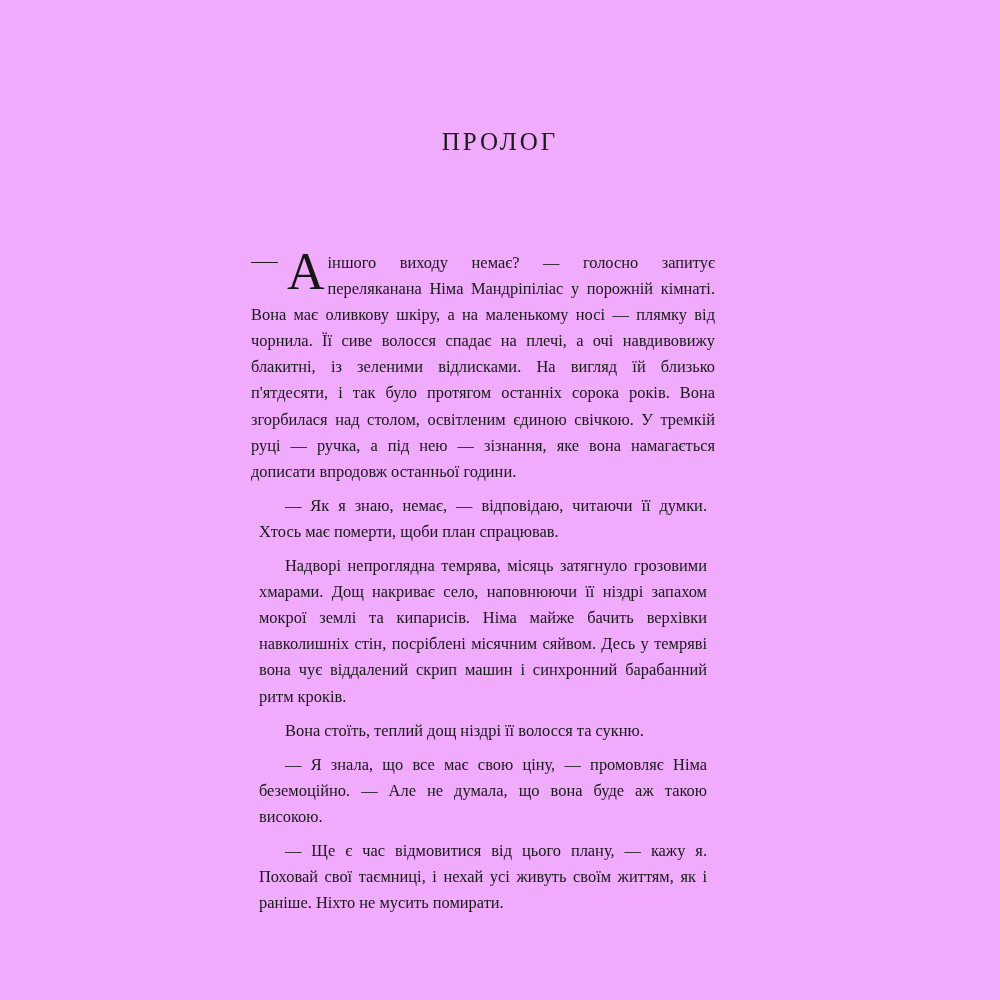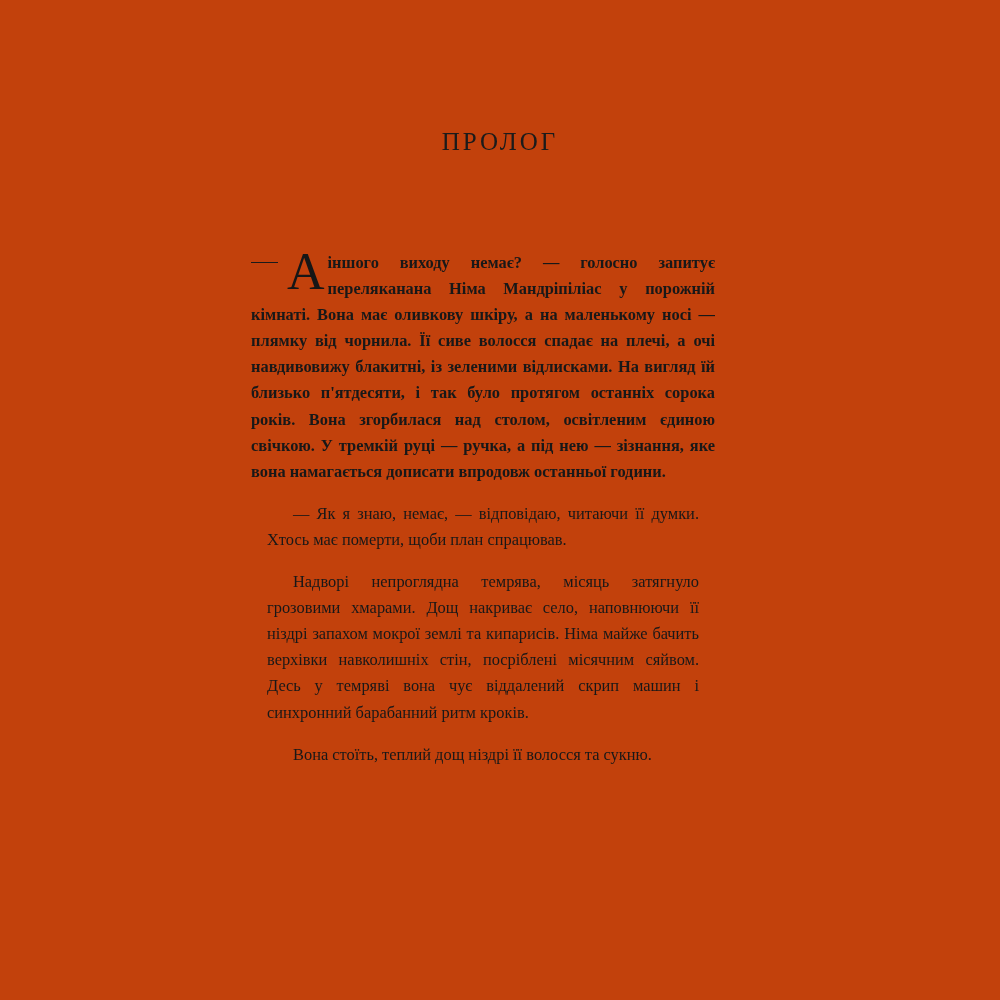--- a/index.html
+++ b/index.html
@@ -11,21 +11,21 @@
     width: 1000px;
     height: 1000px;
     overflow: hidden;
     font-family: "Liberation Serif", serif;
     color: #1a1a1a;
   }
   .page {
     position: relative;
     width: 1000px;
     height: 1000px;
-    background: #c2410c;
+    background: #f0abfc;
   }
   .chapter-title {
     position: absolute;
     top: 128px;
     left: 0;
     width: 1000px;
     text-align: center;
     font-family: "Liberation Serif", serif;
     font-size: 25px;
     letter-spacing: 3px;
@@ -36,21 +36,21 @@
     position: absolute;
     top: 250px;
     left: 251px;
     width: 464px;
     font-size: 16.4px;
     line-height: 26.1px;
     text-align: justify;
     color: #181818;
   }
   .para {
-    margin: 16px;
+    margin: 8px;
     text-indent: 26px;
   }
   .first-para {
     position: relative;
     margin: 0;
     text-indent: 0;
     min-height: 52px;
   }
   .dash-mark {
     position: absolute;
@@ -63,36 +63,37 @@
     float: left;
     font-family: "Liberation Serif", serif;
     font-size: 52px;
     line-height: 44px;
     padding: 0px 3px 0 0;
     margin-left: 36px;
     color: #161616;
   }
   .first-para .txt {
     display: block;
-    font-weight: bold;
   }
 </style>
 </head>
 <body>
 
 <div class="page">
 
   <div class="chapter-title">ПРОЛОГ</div>
 
   <div class="body-block">
 
     <p class="first-para">
       <span class="dash-mark"></span>
       <span class="dropcap">А</span>
       <span class="txt">іншого виходу немає? — голосно запитує переляканана Німа Мандріпіліас у порожній кімнаті. Вона має оливкову шкіру, а на маленькому носі — плямку від чорнила. Її сиве волосся спадає на плечі, а очі навдивовижу блакитні, із зеленими відлисками. На вигляд їй близько п'ятдесяти, і так було протягом останніх сорока років. Вона згорбилася над столом, освітленим єдиною свічкою. У тремкій руці — ручка, а під нею — зізнання, яке вона намагається дописати впродовж останньої години.</span>
     </p>
 
     <p class="para">— Як я знаю, немає, — відповідаю, читаючи її думки. Хтось має померти, щоби план спрацював.</p>
     <p class="para">Надворі непроглядна темрява, місяць затягнуло грозовими хмарами. Дощ накриває село, наповнюючи її ніздрі запахом мокрої землі та кипарисів. Німа майже бачить верхівки навколишніх стін, посріблені місячним сяйвом. Десь у темряві вона чує віддалений скрип машин і синхронний барабанний ритм кроків.</p>
     <p class="para">Вона стоїть, теплий дощ ніздрі її волосся та сукню.</p>
+    <p class="para">— Я знала, що все має свою ціну, — промовляє Німа беземоційно. — Але не думала, що вона буде аж такою високою.</p>
+    <p class="para">— Ще є час відмовитися від цього плану, — кажу я. Поховай свої таємниці, і нехай усі живуть своїм життям, як і раніше. Ніхто не мусить помирати.</p>
 
   </div>
 </div>
 
 </body></html>

